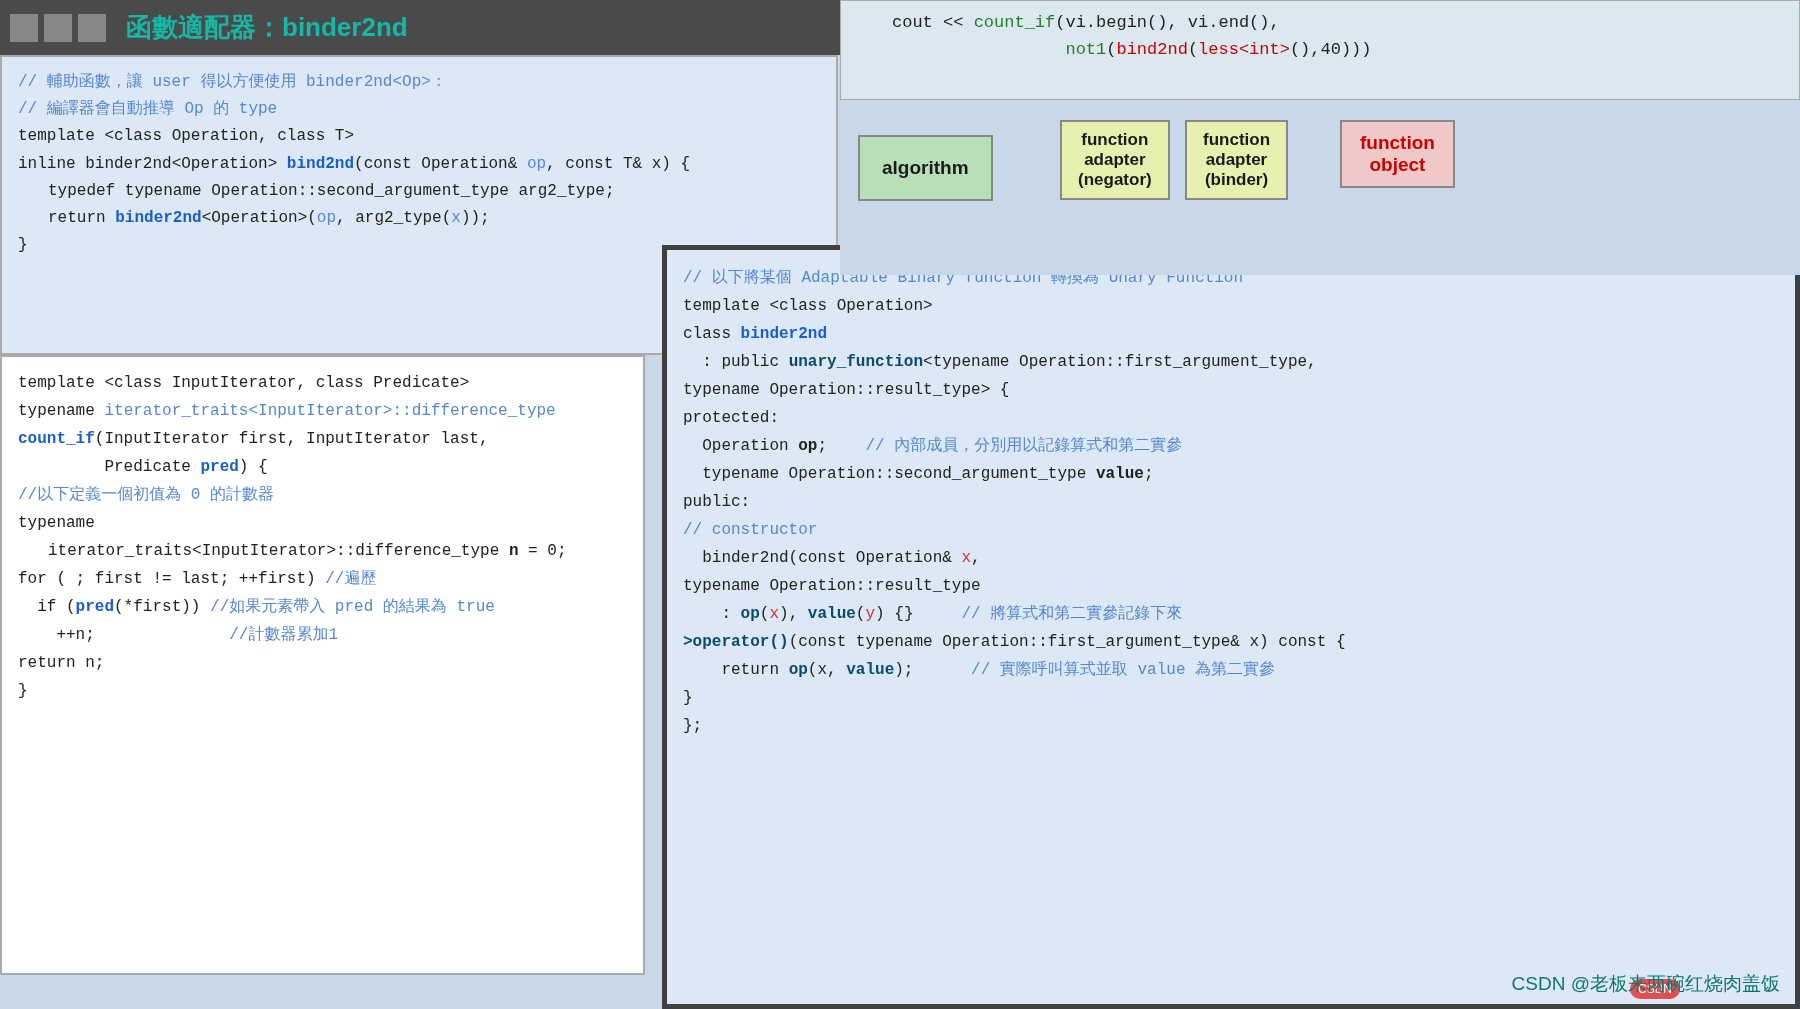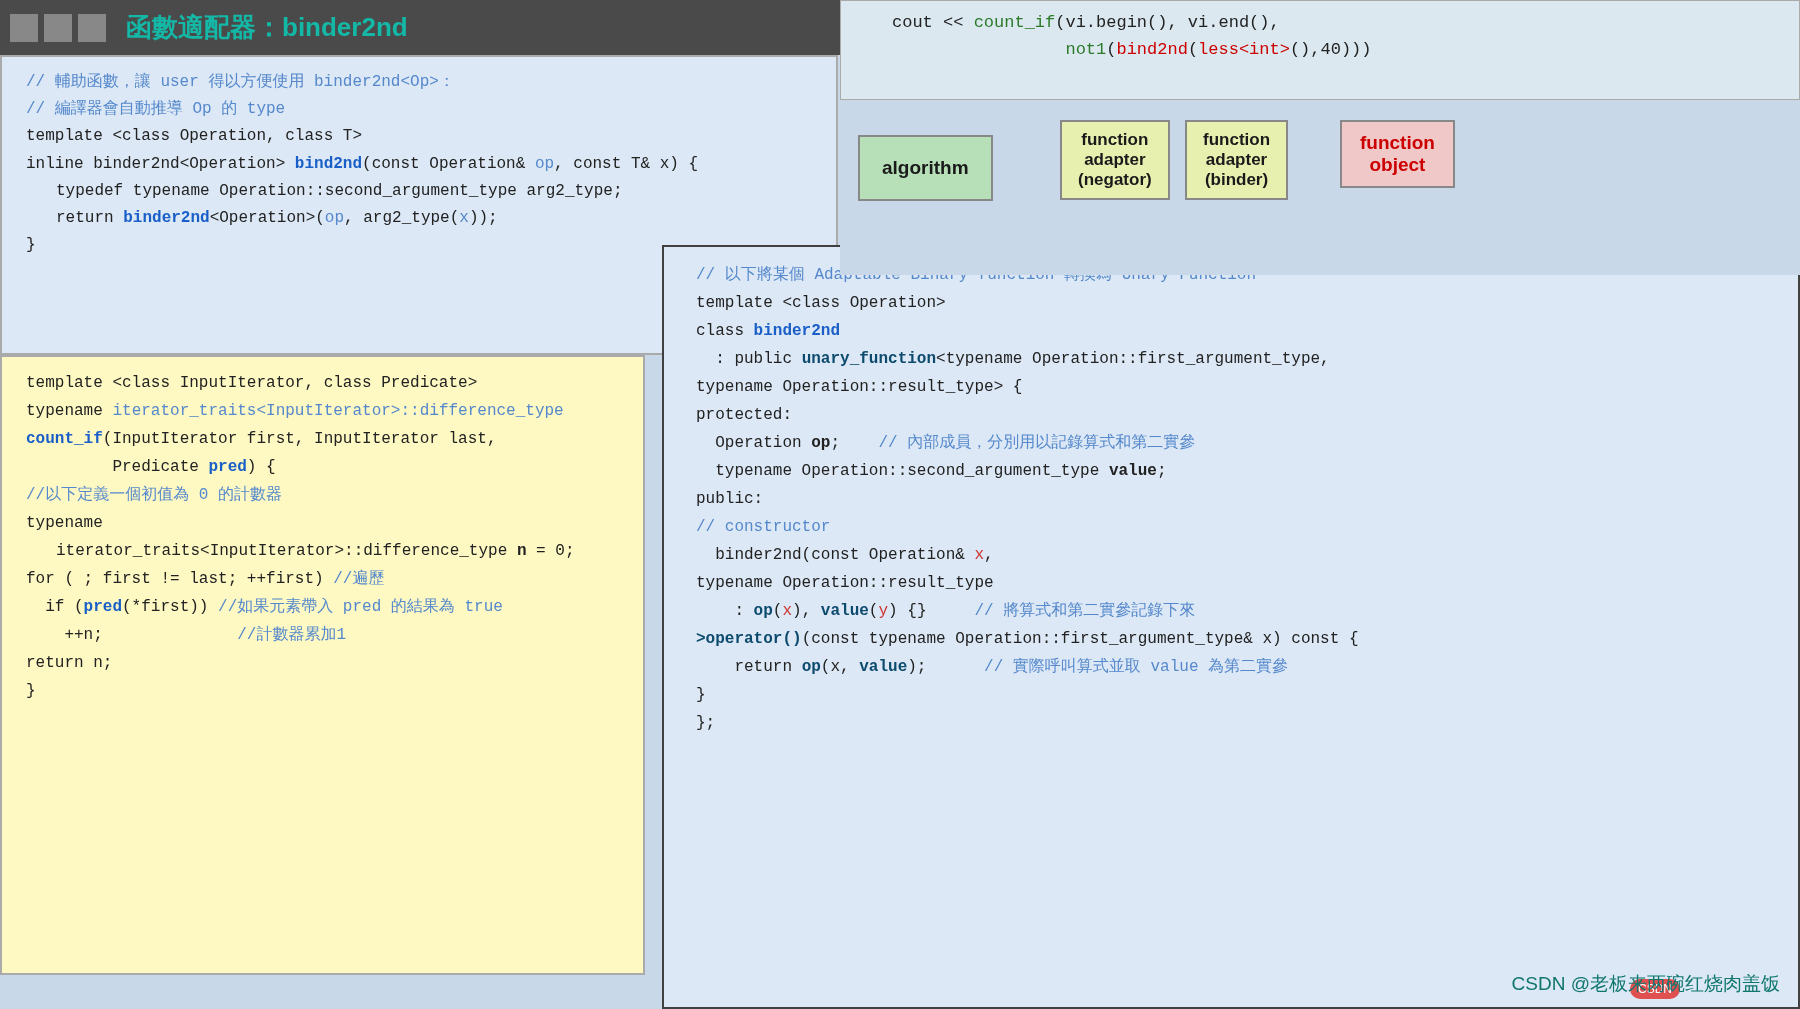--- a/index.html
+++ b/index.html
@@ -165,39 +165,39 @@
       color: #222;
     }
 
     
     .main-code-bottom {
       position: absolute;
       top: 355px;
       left: 0;
       width: 645px;
       height: 620px;
-      background: #fef9c3;
+      background: #ffffff;
       border: 2px solid #aaa;
       padding: 12px 16px;
       z-index: 3;
       font-size: 16px;
       line-height: 1.75;
       color: #222;
     }
 
     
     .main-code-right {
       position: absolute;
       top: 245px;
       left: 662px;
       right: 0;
       bottom: 0;
       background: #dce8f5;
-      border: 2px solid #404040;
-      padding: 14px 24px;
+      border: 5px solid #404040;
+      padding: 14px 16px;
       z-index: 3;
       font-size: 16px;
       line-height: 1.75;
       color: #222;
     }
 
     .bold-blue { color: #1a5fc8; font-weight: bold; }
     .bold-teal { color: #0c4a6e; font-weight: bold; }
     .comment-blue { color: #5588cc; }
     .blue-param { color: #5588cc; }
@@ -207,21 +207,21 @@
       bottom: 12px;
       right: 20px;
       font-size: 19px;
       color: #0f766e;
       font-family: Arial, sans-serif;
       z-index: 20;
     }
 
     .indent1 { margin-left: 30px; }
 
-    .line { display: block; margin-left: 8px; }
+    .line { display: block; }
 
     
     .connect-svg {
       position: absolute;
       top: 0;
       left: 0;
       width: 1800px;
       height: 1009px;
       z-index: 2;
       pointer-events: none;

